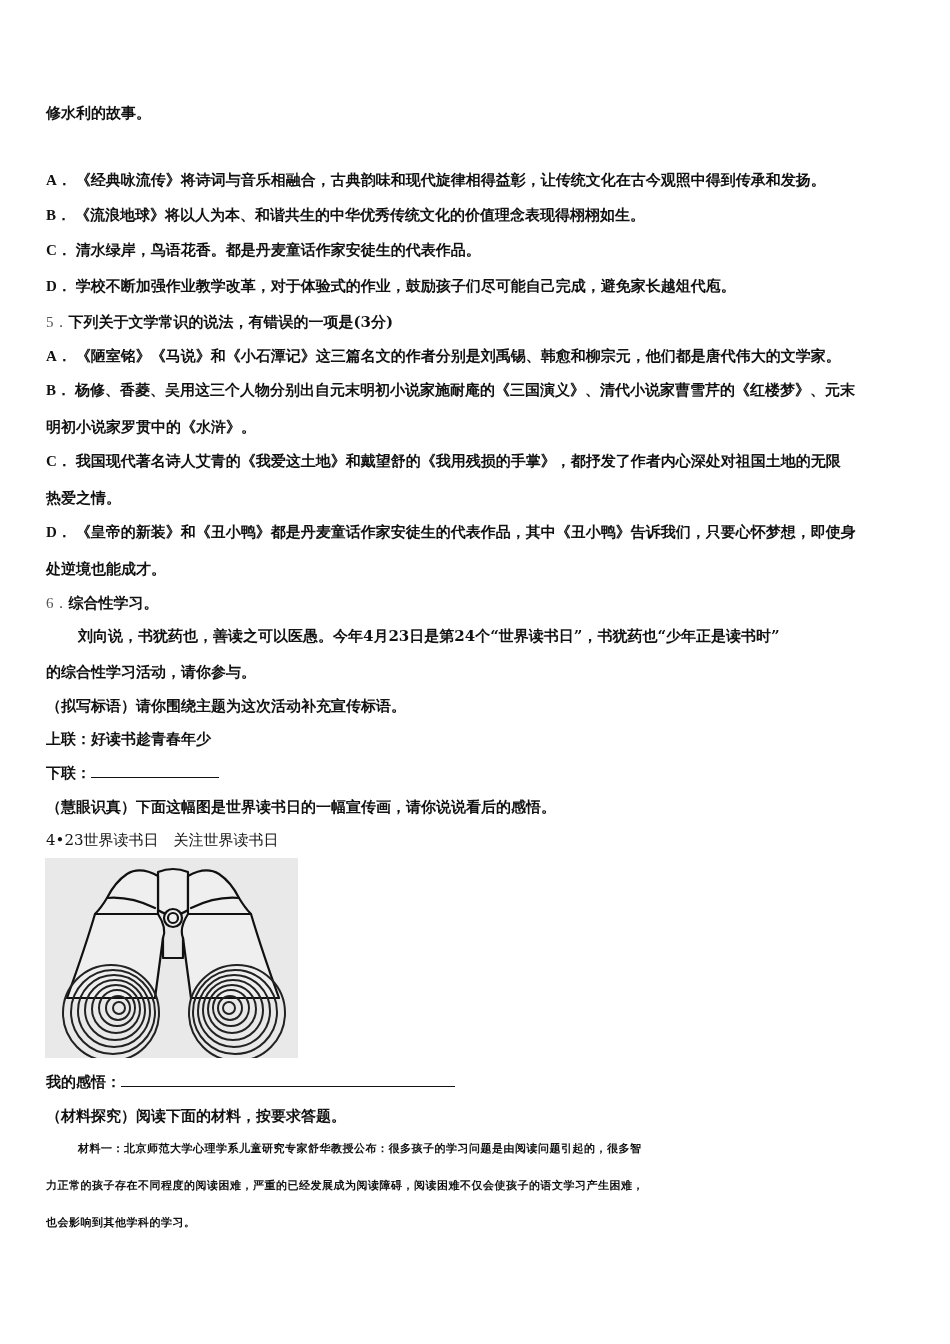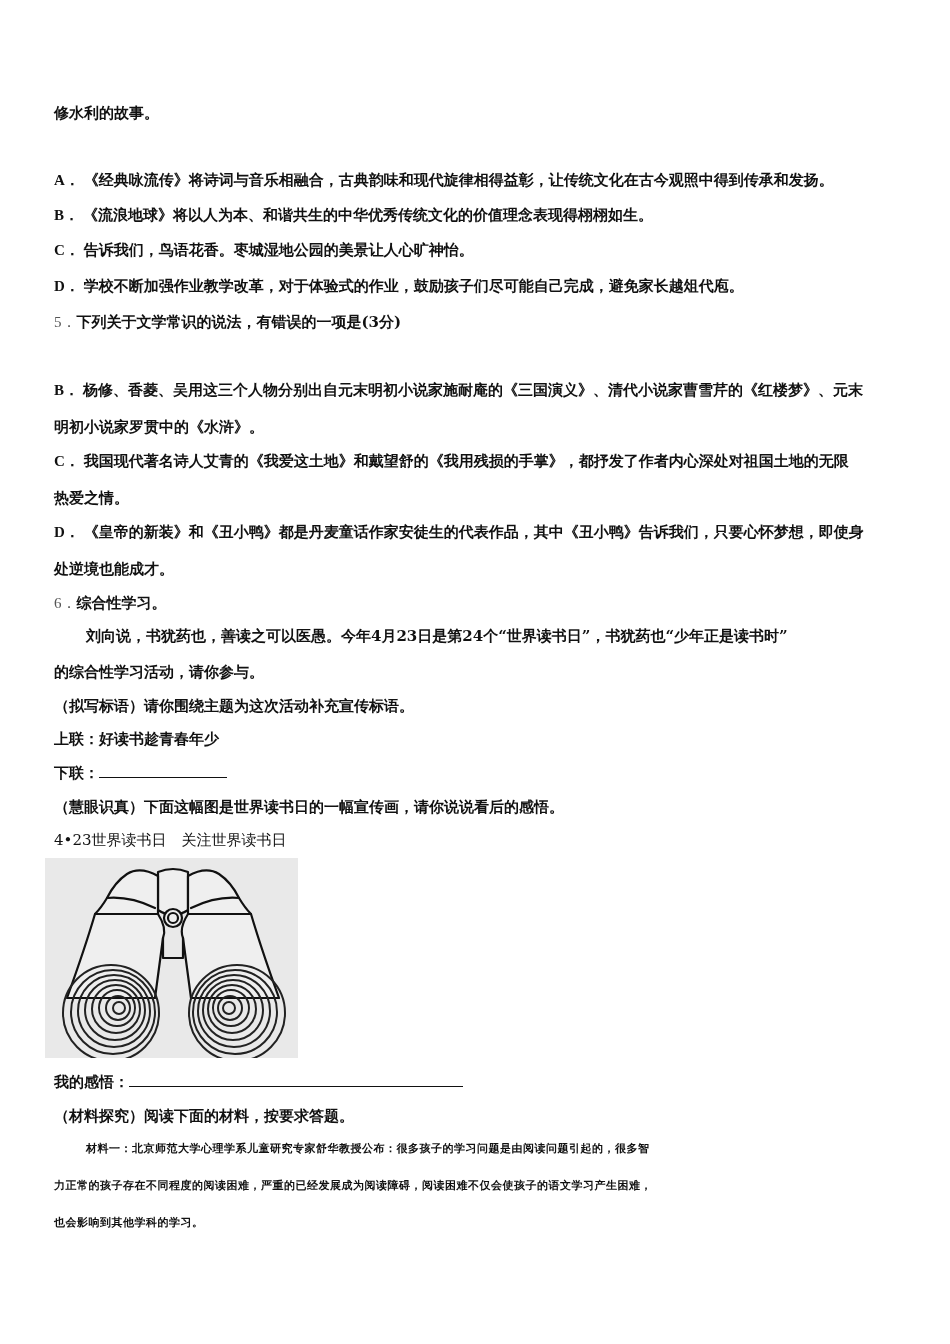--- a/index.html
+++ b/index.html
@@ -6,21 +6,20 @@
     body {
       width: 950px; height: 1344px; position: relative; overflow: hidden;
       font-family: "DejaVu Serif", "Liberation Serif", serif;
       color: #111111;
     }
     .page { position: absolute; left: 0; top: 0; width: 950px; height: 1344px; }
     .line {
       position: absolute; left: 46px; white-space: nowrap;
       font-size: 15px; line-height: 20px; font-weight: bold;
       letter-spacing: 0px;
-      margin-left: 8px;
     }
     .num { font-weight: normal; color: #555; font-family: "Liberation Serif", serif; }
     .opt { font-family: "Liberation Serif", serif; font-weight: bold; margin-right: 4px; }
     .indent { padding-left: 32px; }
     .blank {
       display: inline-block; border-bottom: 1.5px solid #111; height: 14px;
       vertical-align: baseline;
     }
     .mat { font-family: "DejaVu Sans Mono", "Liberation Mono", monospace; font-weight: bold; letter-spacing: 0.5px; font-size: 11px; }
     .figure {
@@ -30,24 +29,25 @@
   </style>
 </head>
 <body>
 
 <div class="page">
 
   <div class="line" style="top:103px"><span>修水利的故事。</span></div>
 
   <div class="line" style="top:170px"><span class="opt">A．</span><span>《经典咏流传》将诗词与音乐相融合，古典韵味和现代旋律相得益彰，让传统文化在古今观照中得到传承和发扬。</span></div>
   <div class="line" style="top:205px"><span class="opt">B．</span><span>《流浪地球》将以人为本、和谐共生的中华优秀传统文化的价值理念表现得栩栩如生。</span></div>
-  <div class="line" style="top:240px"><span class="opt">C．</span><span>告诉我们，鸟语花香。枣城湿地公园的美景让人心旷神怡。</span></div>
+  <div class="line" style="top:240px"><span class="opt">C．</span><span>清水绿岸，鸟语花香。都是丹麦童话作家安徒生的代表作品。</span></div>
   <div class="line" style="top:276px"><span class="opt">D．</span><span>学校不断加强作业教学改革，对于体验式的作业，鼓励孩子们尽可能自己完成，避免家长越俎代庖。</span></div>
 
   <div class="line" style="top:312px"><span class="num">5．</span><span>下列关于文学常识的说法，有错误的一项是(3分)</span></div>
+  <div class="line" style="top:346px"><span class="opt">A．</span><span>《陋室铭》《马说》和《小石潭记》这三篇名文的作者分别是刘禹锡、韩愈和柳宗元，他们都是唐代伟大的文学家。</span></div>
   <div class="line" style="top:380px"><span class="opt">B．</span><span>杨修、香菱、吴用这三个人物分别出自元末明初小说家施耐庵的《三国演义》、清代小说家曹雪芹的《红楼梦》、元末</span></div>
   <div class="line" style="top:417px"><span>明初小说家罗贯中的《水浒》。</span></div>
   <div class="line" style="top:451px"><span class="opt">C．</span><span>我国现代著名诗人艾青的《我爱这土地》和戴望舒的《我用残损的手掌》，都抒发了作者内心深处对祖国土地的无限</span></div>
   <div class="line" style="top:488px"><span>热爱之情。</span></div>
   <div class="line" style="top:522px"><span class="opt">D．</span><span>《皇帝的新装》和《丑小鸭》都是丹麦童话作家安徒生的代表作品，其中《丑小鸭》告诉我们，只要心怀梦想，即使身</span></div>
   <div class="line" style="top:559px"><span>处逆境也能成才。</span></div>
 
   <div class="line" style="top:593px"><span class="num">6．</span><span>综合性学习。</span></div>
   <div class="line indent" style="top:626px"><span>刘向说，书犹药也，善读之可以医愚。今年4月23日是第24个“世界读书日”，书犹药也“少年正是读书时”</span></div>
   <div class="line" style="top:662px"><span>的综合性学习活动，请你参与。</span></div>

